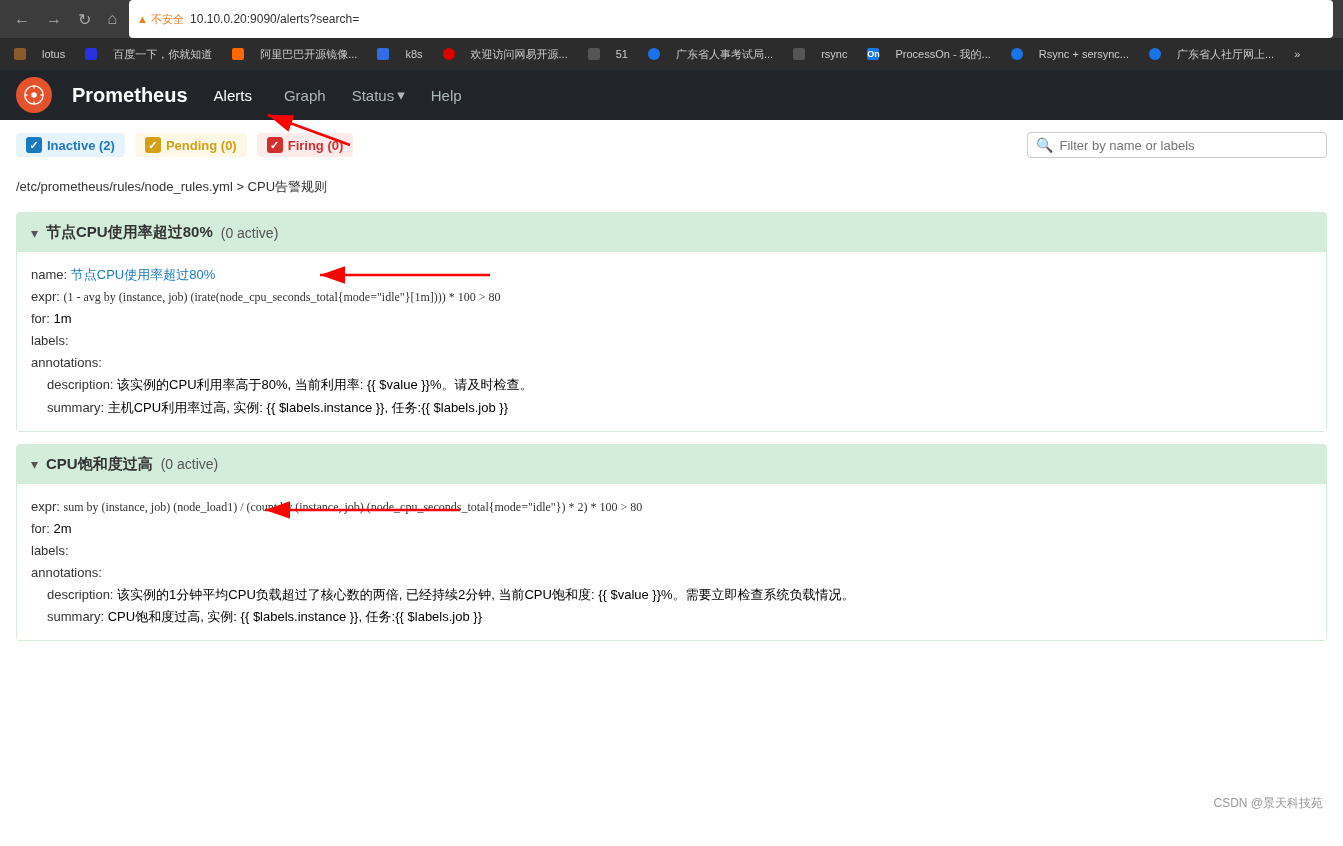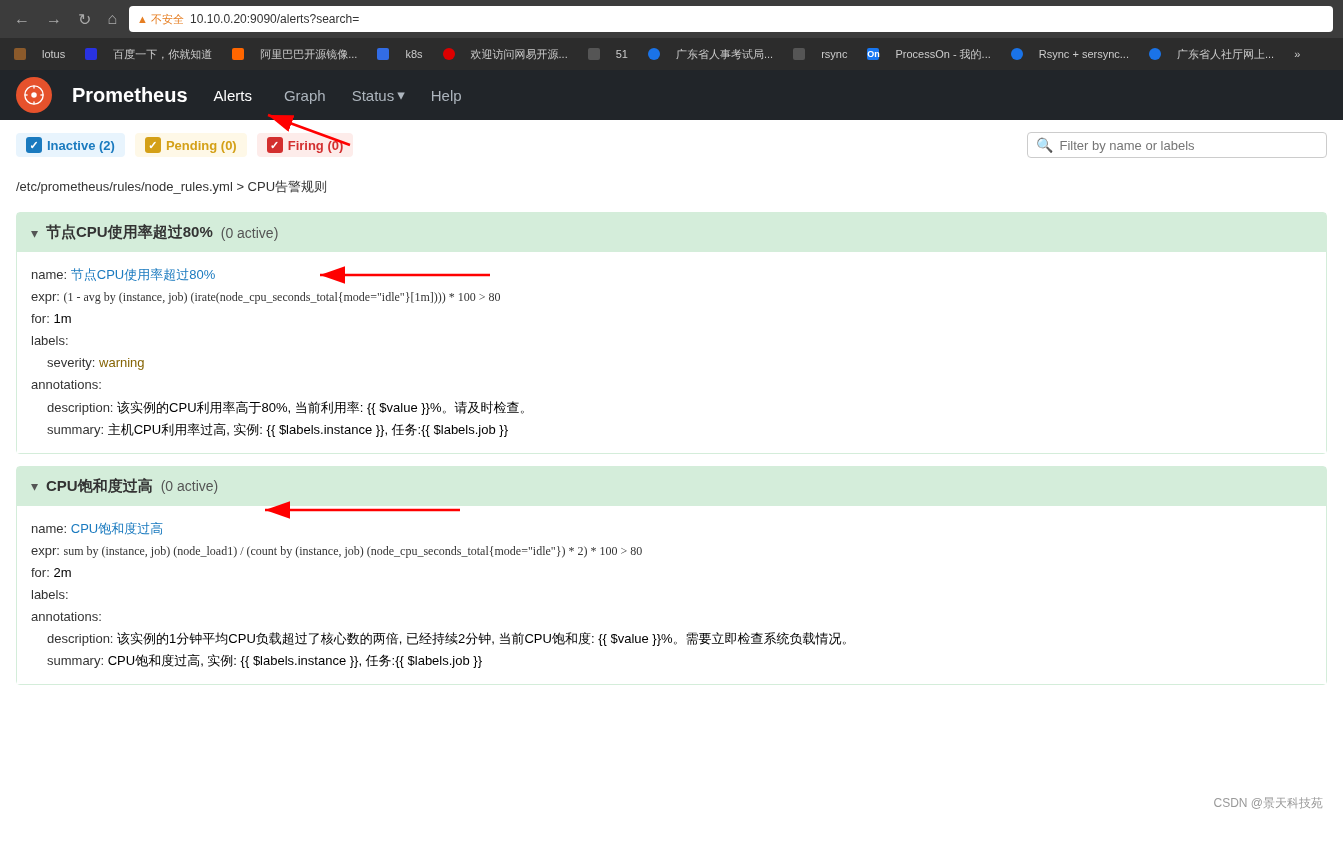--- a/index.html
+++ b/index.html
@@ -1,21 +1,21 @@
 <!DOCTYPE html>
 <html><head>
   <meta charset="utf-8">
   <style>
     * { margin: 0; padding: 0; box-sizing: border-box; }
     body { font-family: Arial, sans-serif; font-size: 13px; background: #fff; width: 1343px; min-height: 846px; overflow-x: hidden; }
 
     
     .browser-chrome { background: #3c3c3c; height: 38px; display: flex; align-items: center; padding: 0 10px; gap: 8px; }
     .nav-btn { color: #aaa; font-size: 16px; cursor: pointer; padding: 4px; background: none; border: none; }
-    .address-bar { flex: 1; background: #fff; border-radius: 4px; height: 26px; display: flex; align-items: center; padding: 0 8px; gap: 6px; font-size: 12px; }
+    .address-bar { flex: 1; background: #fff; border-radius: 4px; height: 38px; display: flex; align-items: center; padding: 0 8px; gap: 6px; font-size: 12px; }
     .address-warning { color: #e67e22; font-size: 11px; }
     .address-url { color: #333; flex: 1; }
     .browser-tabs { background: #2c2c2c; height: 32px; display: flex; align-items: center; padding: 0 6px; gap: 4px; overflow: hidden; }
     .browser-tab { color: #ccc; font-size: 11px; padding: 4px 8px; white-space: nowrap; display: flex; align-items: center; gap: 16px; cursor: pointer; }
     .browser-tab .tab-icon { width: 12px; height: 12px; border-radius: 2px; display: inline-block; }
 
     
     .prom-navbar { background: #212529; height: 50px; display: flex; align-items: center; padding: 0 16px; gap: 20px; }
     .prom-logo { width: 36px; height: 36px; background: #e6522c; border-radius: 50%; display: flex; align-items: center; justify-content: center; }
     .prom-logo svg { width: 22px; height: 22px; }
@@ -189,25 +189,20 @@
         <span class="expr-code">(1 - avg by (instance, job) (irate(node_cpu_seconds_total{mode="idle"}[1m]))) * 100 &gt; 80</span>
       </div>
       <div>
         <span class="field-label">for:</span>
         <span> </span>
         <span>1m</span>
       </div>
       <div>
         <span class="field-label">labels:</span>
       </div>
-      <div class="row-indent">
-        <span class="field-label">severity:</span>
-        <span> </span>
-        <span class="severity-warning">warning</span>
-      </div>
       <div>
         <span class="field-label">annotations:</span>
       </div>
       <div class="row-indent">
         <span class="field-label">description:</span>
         <span> </span>
         <span>该实例的CPU利用率高于80%, 当前利用率: {{ $value }}%。请及时检查。</span>
       </div>
       <div class="row-indent">
         <span class="field-label">summary:</span>
@@ -217,25 +212,20 @@
     </div>
   </div>
 
   <div class="alert-group">
     <div class="alert-group-header">
       <span class="chevron">▾</span>
       <span class="alert-group-title">CPU饱和度过高</span>
       <span class="alert-group-count">(0 active)</span>
     </div>
     <div class="alert-group-body">
-      <div>
-        <span class="field-label">name:</span>
-        <span> </span>
-        <a class="field-link">CPU饱和度过高</a>
-      </div>
       <div>
         <span class="field-label">expr:</span>
         <span> </span>
         <span class="expr-code">sum by (instance, job) (node_load1) / (count by (instance, job) (node_cpu_seconds_total{mode="idle"}) * 2) * 100 &gt; 80</span>
       </div>
       <div>
         <span class="field-label">for:</span>
         <span> </span>
         <span>2m</span>
       </div>

